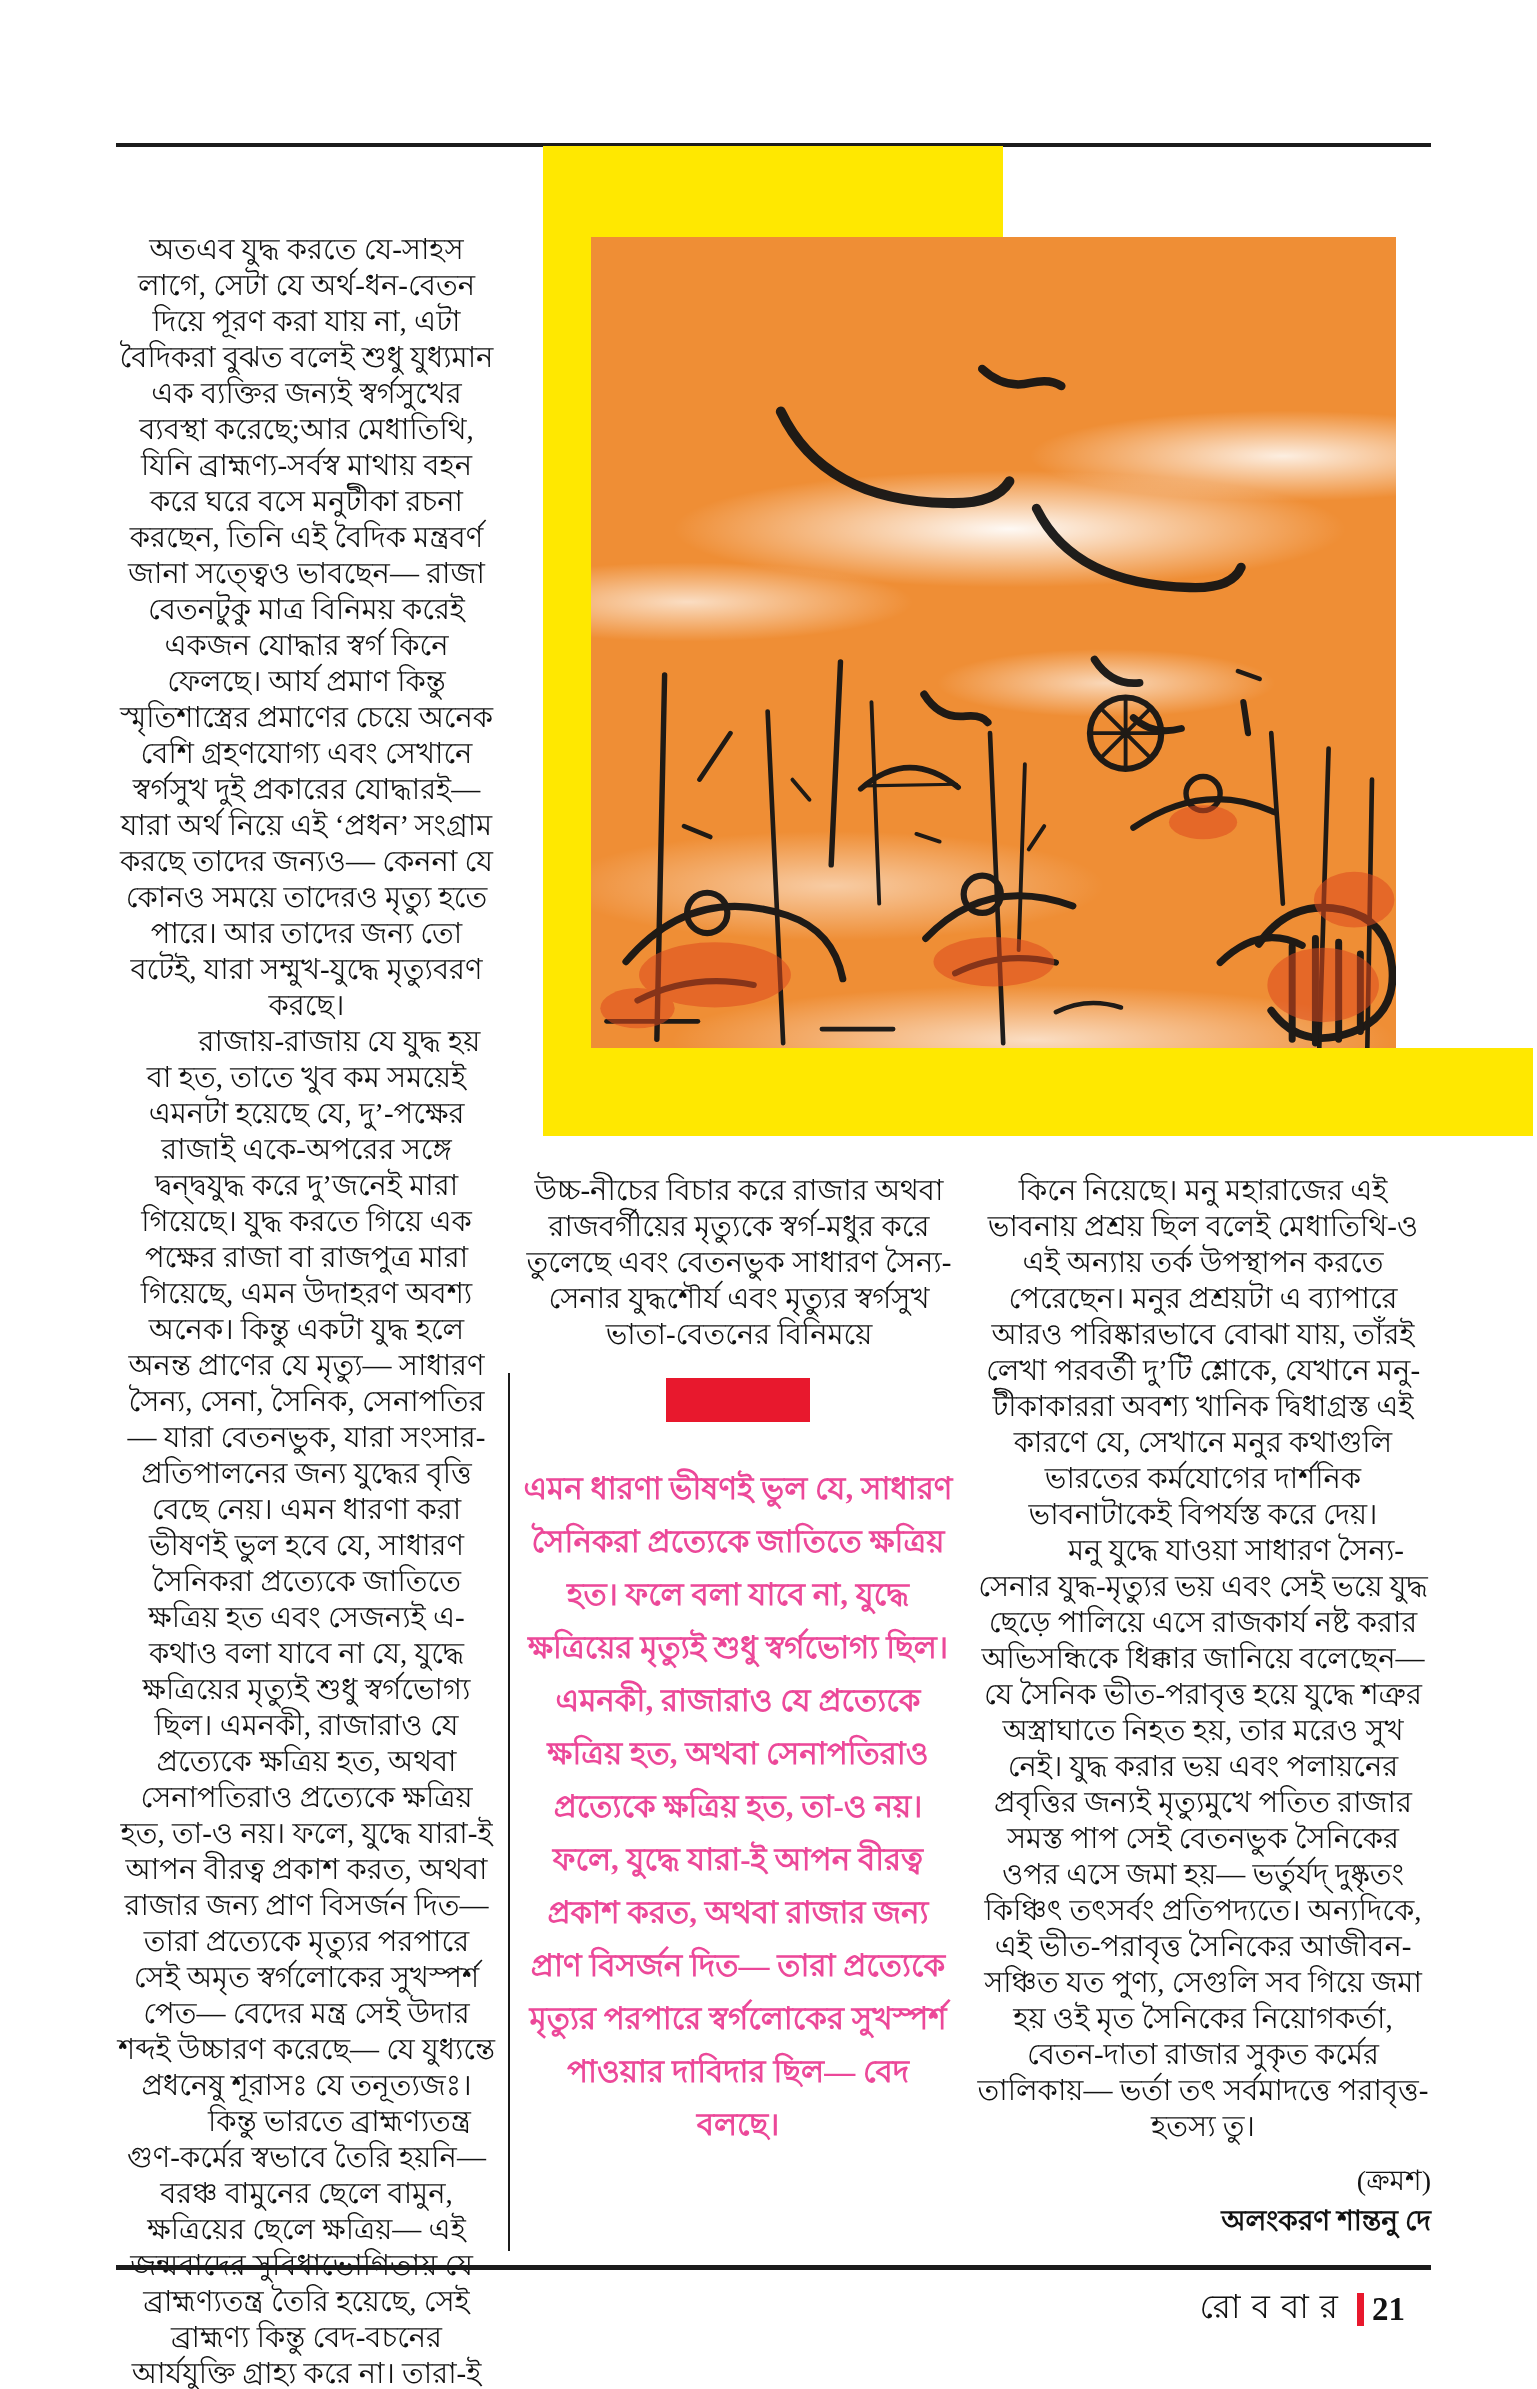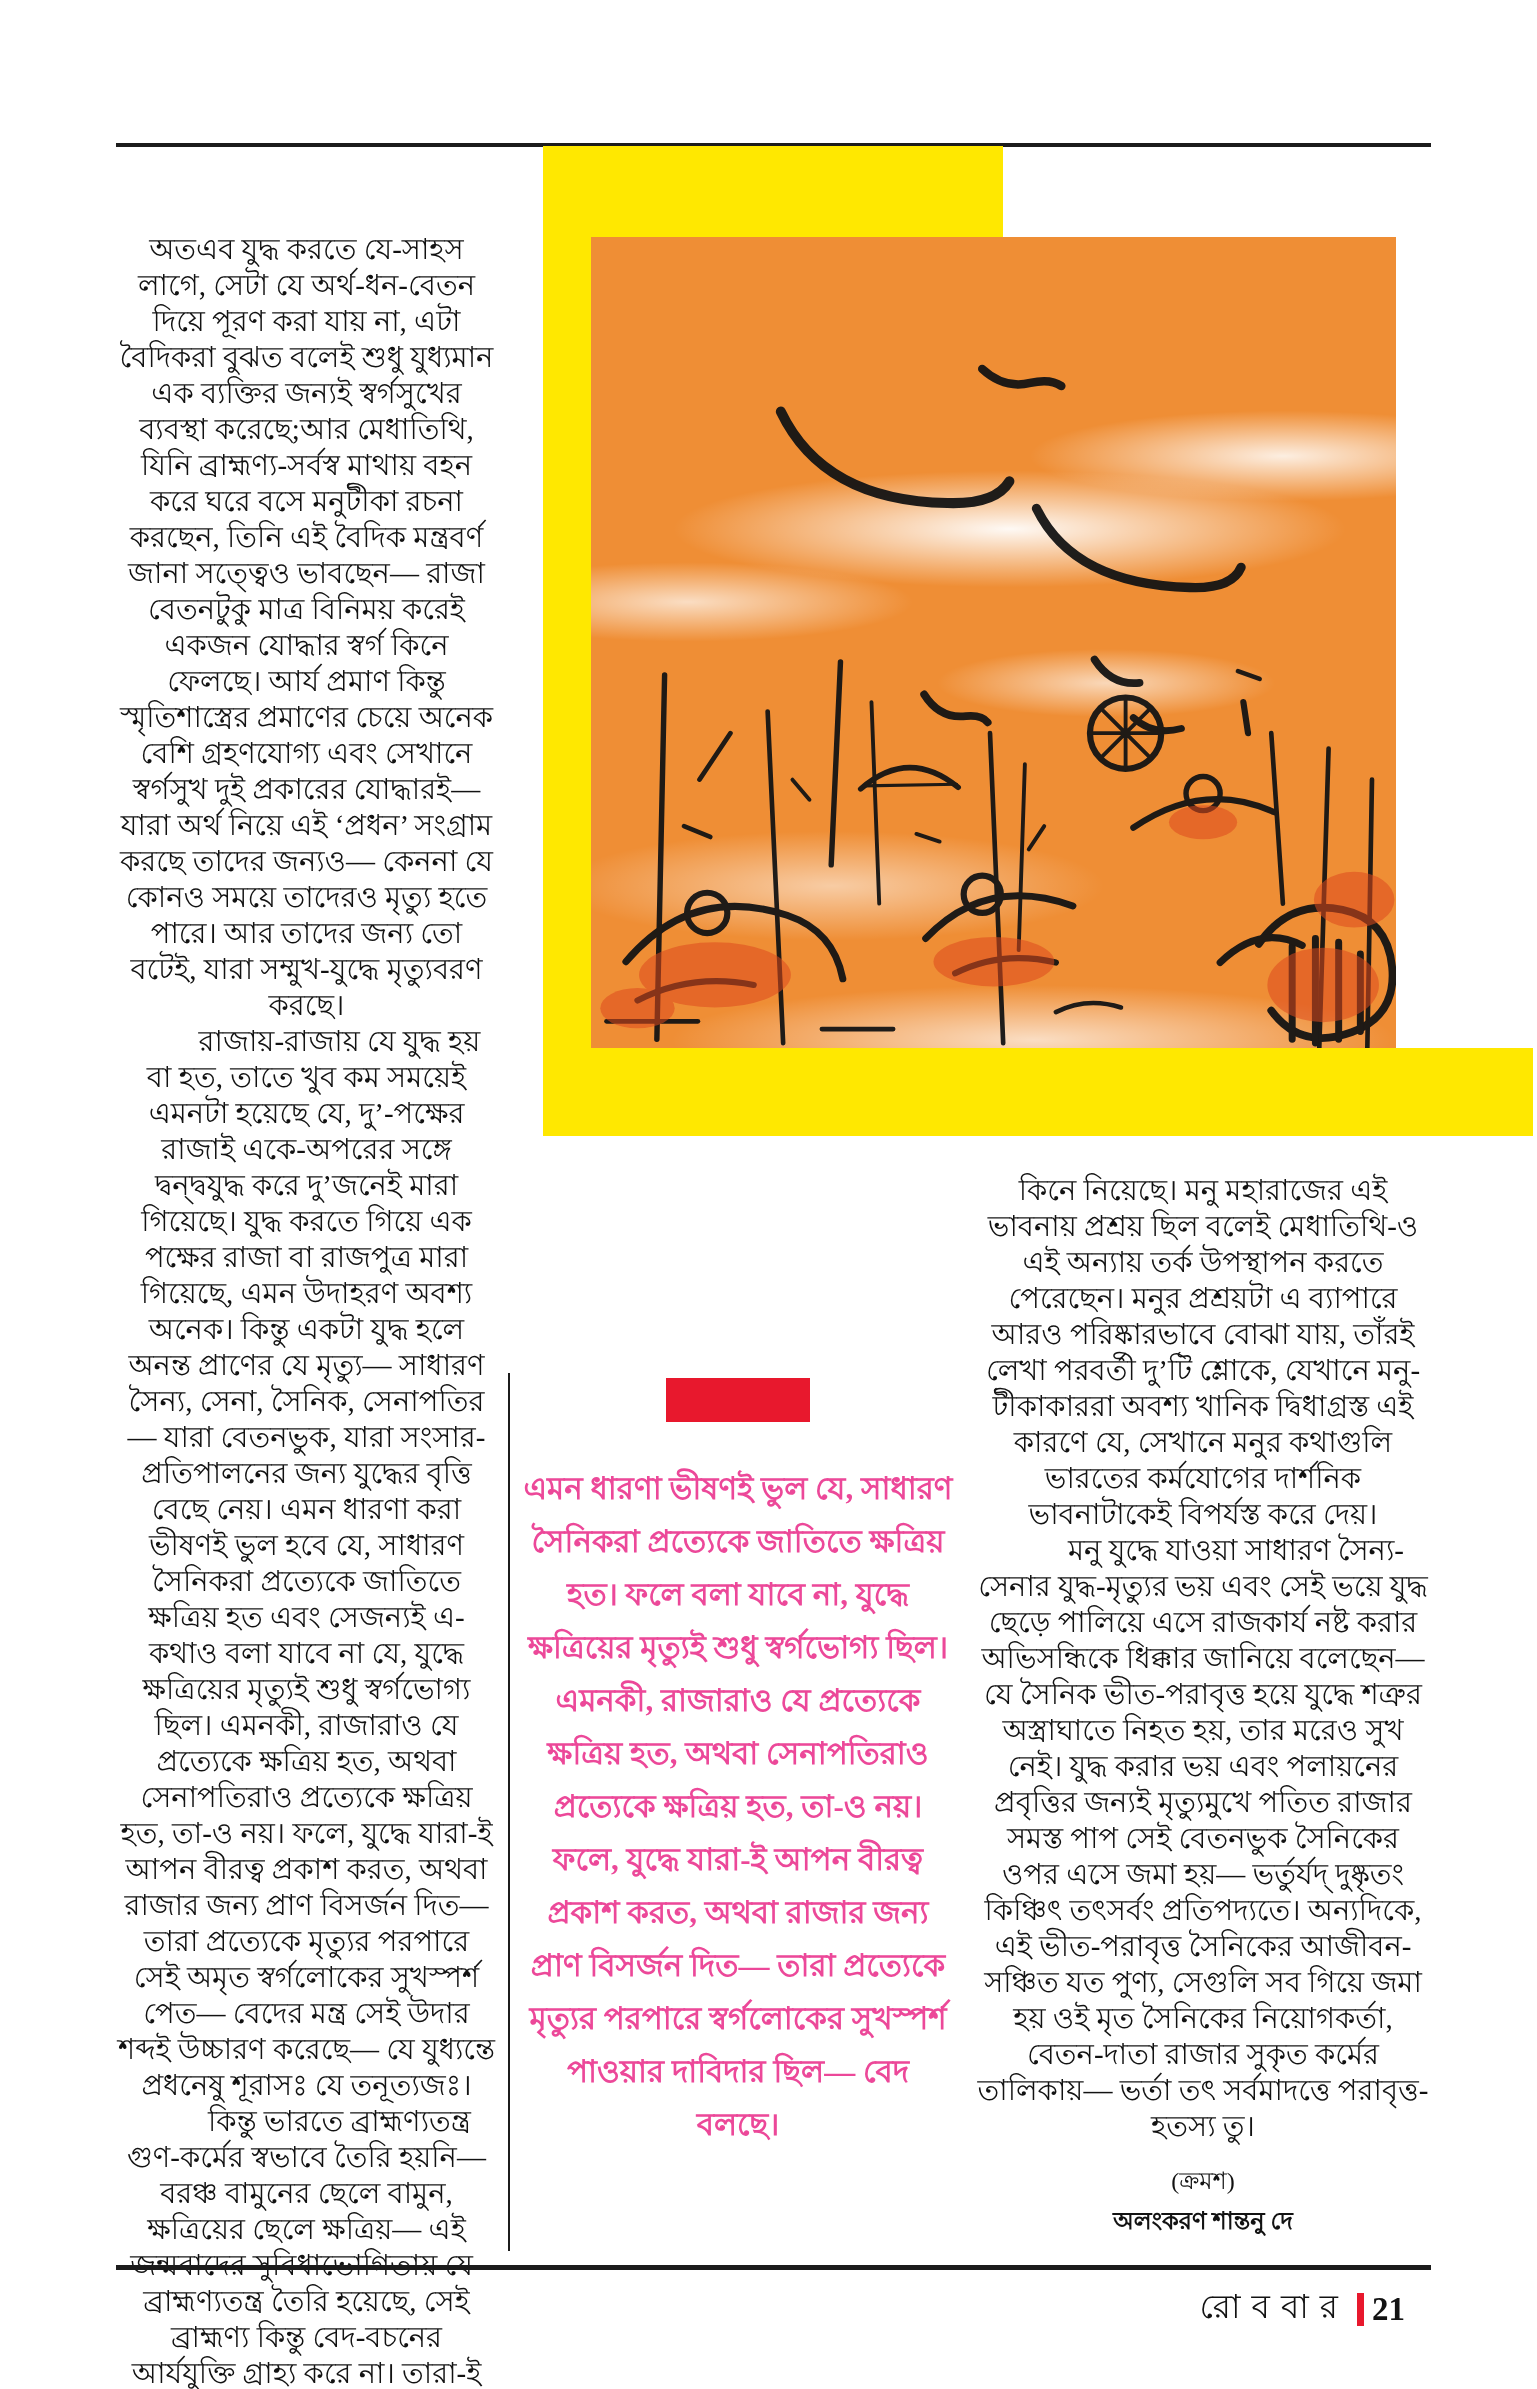--- a/index.html
+++ b/index.html
@@ -29,21 +29,21 @@
   .col{position:absolute;font-size:29px;line-height:36px;text-align:center;}
   .col p{margin:0;}
   .col p.indent{text-indent:66px;}
   .vrule{position:absolute;background:#1c1c1c;}
   .quote-wrap{position:absolute;text-align:center;}
   .red-bar{display:block;width:144px;height:44px;background:#e8182d;margin:0 auto;}
   .quote-text{
     margin:40px 0 36px 0;
     font-size:31px;line-height:53px;font-weight:bold;color:#ec4899;
   }
-  .credits{position:absolute;text-align:center;font-size:24px;line-height:40px;}
+  .credits{position:absolute;text-align:right;font-size:28px;line-height:40px;}
   .credits .illus{font-weight:bold;}
   .footer{
     position:absolute;top:2281px;right:133px;
     font-size:33px;display:flex;align-items:center;gap:8px;
   }
   .footer .brand{letter-spacing:11px;}
   .footer .sep{display:inline-block;width:7px;height:33px;background:#e8182d;}
   .footer .pageno{font-weight:bold;}
 </style>
 </head>
@@ -118,20 +118,23 @@
       </g>
     </svg>
   </div>
 
   <div class="col" style="left:118px;top:231px;width:377px;height:2031px;">
     <p>অতএব যুদ্ধ করতে যে-সাহস লাগে, সেটা যে অর্থ-ধন-বেতন দিয়ে পূরণ করা যায় না, এটা বৈদিকরা বুঝত বলেই শুধু যুধ্যমান এক ব্যক্তির জন্যই স্বর্গসুখের ব্যবস্থা করেছে;আর মেধাতিথি, যিনি ব্রাহ্মণ্য-সর্বস্ব মাথায় বহন করে ঘরে বসে মনুটীকা রচনা করছেন, তিনি এই বৈদিক মন্ত্রবর্ণ জানা সত্ত্বেও ভাবছেন— রাজা বেতনটুকু মাত্র বিনিময় করেই একজন যোদ্ধার স্বর্গ কিনে ফেলছে। আর্য প্রমাণ কিন্তু স্মৃতিশাস্ত্রের প্রমাণের চেয়ে অনেক বেশি গ্রহণযোগ্য এবং সেখানে স্বর্গসুখ দুই প্রকারের যোদ্ধারই— যারা অর্থ নিয়ে এই ‘প্রধন’ সংগ্রাম করছে তাদের জন্যও— কেননা যে কোনও সময়ে তাদেরও মৃত্যু হতে পারে। আর তাদের জন্য তো বটেই, যারা সম্মুখ-যুদ্ধে মৃত্যুবরণ করছে।</p>
     <p class="indent">রাজায়-রাজায় যে যুদ্ধ হয় বা হত, তাতে খুব কম সময়েই এমনটা হয়েছে যে, দু’-পক্ষের রাজাই একে-অপরের সঙ্গে দ্বন্দ্বযুদ্ধ করে দু’জনেই মারা গিয়েছে। যুদ্ধ করতে গিয়ে এক পক্ষের রাজা বা রাজপুত্র মারা গিয়েছে, এমন উদাহরণ অবশ্য অনেক। কিন্তু একটা যুদ্ধ হলে অনন্ত প্রাণের যে মৃত্যু— সাধারণ সৈন্য, সেনা, সৈনিক, সেনাপতির— যারা বেতনভুক, যারা সংসার-প্রতিপালনের জন্য যুদ্ধের বৃত্তি বেছে নেয়। এমন ধারণা করা ভীষণই ভুল হবে যে, সাধারণ সৈনিকরা প্রত্যেকে জাতিতে ক্ষত্রিয় হত এবং সেজন্যই এ-কথাও বলা যাবে না যে, যুদ্ধে ক্ষত্রিয়ের মৃত্যুই শুধু স্বর্গভোগ্য ছিল। এমনকী, রাজারাও যে প্রত্যেকে ক্ষত্রিয় হত, অথবা সেনাপতিরাও প্রত্যেকে ক্ষত্রিয় হত, তা-ও নয়। ফলে, যুদ্ধে যারা-ই আপন বীরত্ব প্রকাশ করত, অথবা রাজার জন্য প্রাণ বিসর্জন দিত— তারা প্রত্যেকে মৃত্যুর পরপারে সেই অমৃত স্বর্গলোকের সুখস্পর্শ পেত— বেদের মন্ত্র সেই উদার শব্দই উচ্চারণ করেছে— যে যুধ্যন্তে প্রধনেষু শূরাসঃ যে তনূত্যজঃ।</p>
     <p class="indent">কিন্তু ভারতে ব্রাহ্মণ্যতন্ত্র গুণ-কর্মের স্বভাবে তৈরি হয়নি— বরঞ্চ বামুনের ছেলে বামুন, ক্ষত্রিয়ের ছেলে ক্ষত্রিয়— এই জন্মবাদের সুবিধাভোগিতায় যে-ব্রাহ্মণ্যতন্ত্র তৈরি হয়েছে, সেই ব্রাহ্মণ্য কিন্তু বেদ-বচনের আর্যযুক্তি গ্রাহ্য করে না। তারা-ই কিন্তু যুদ্ধ-মৃত্যুর মধ্যেও</p>
   </div>
 
+  <div class="col" style="left:512px;top:1172px;width:454px;">
+    <p>উচ্চ-নীচের বিচার করে রাজার অথবা রাজবর্গীয়ের মৃত্যুকে স্বর্গ-মধুর করে তুলেছে এবং বেতনভুক সাধারণ সৈন্য-সেনার যুদ্ধশৌর্য এবং মৃত্যুর স্বর্গসুখ ভাতা-বেতনের বিনিময়ে</p>
+  </div>
 
   <div class="vrule" style="left:508px;top:1373px;width:2.3px;height:878px;"></div>
 
   <div class="quote-wrap" style="left:522px;top:1378px;width:432px;">
     <span class="red-bar"></span>
     <div class="quote-text">এমন ধারণা ভীষণই ভুল যে, সাধারণ সৈনিকরা প্রত্যেকে জাতিতে ক্ষত্রিয় হত। ফলে বলা যাবে না, যুদ্ধে ক্ষত্রিয়ের মৃত্যুই শুধু স্বর্গভোগ্য ছিল। এমনকী, রাজারাও যে প্রত্যেকে ক্ষত্রিয় হত, অথবা সেনাপতিরাও প্রত্যেকে ক্ষত্রিয় হত, তা-ও নয়। ফলে, যুদ্ধে যারা-ই আপন বীরত্ব প্রকাশ করত, অথবা রাজার জন্য প্রাণ বিসর্জন দিত— তারা প্রত্যেকে মৃত্যুর পরপারে স্বর্গলোকের সুখস্পর্শ পাওয়ার দাবিদার ছিল— বেদ বলছে।</div>
 
   </div>
 
   <div class="col" style="left:975px;top:1172px;width:456px;height:984px;">

